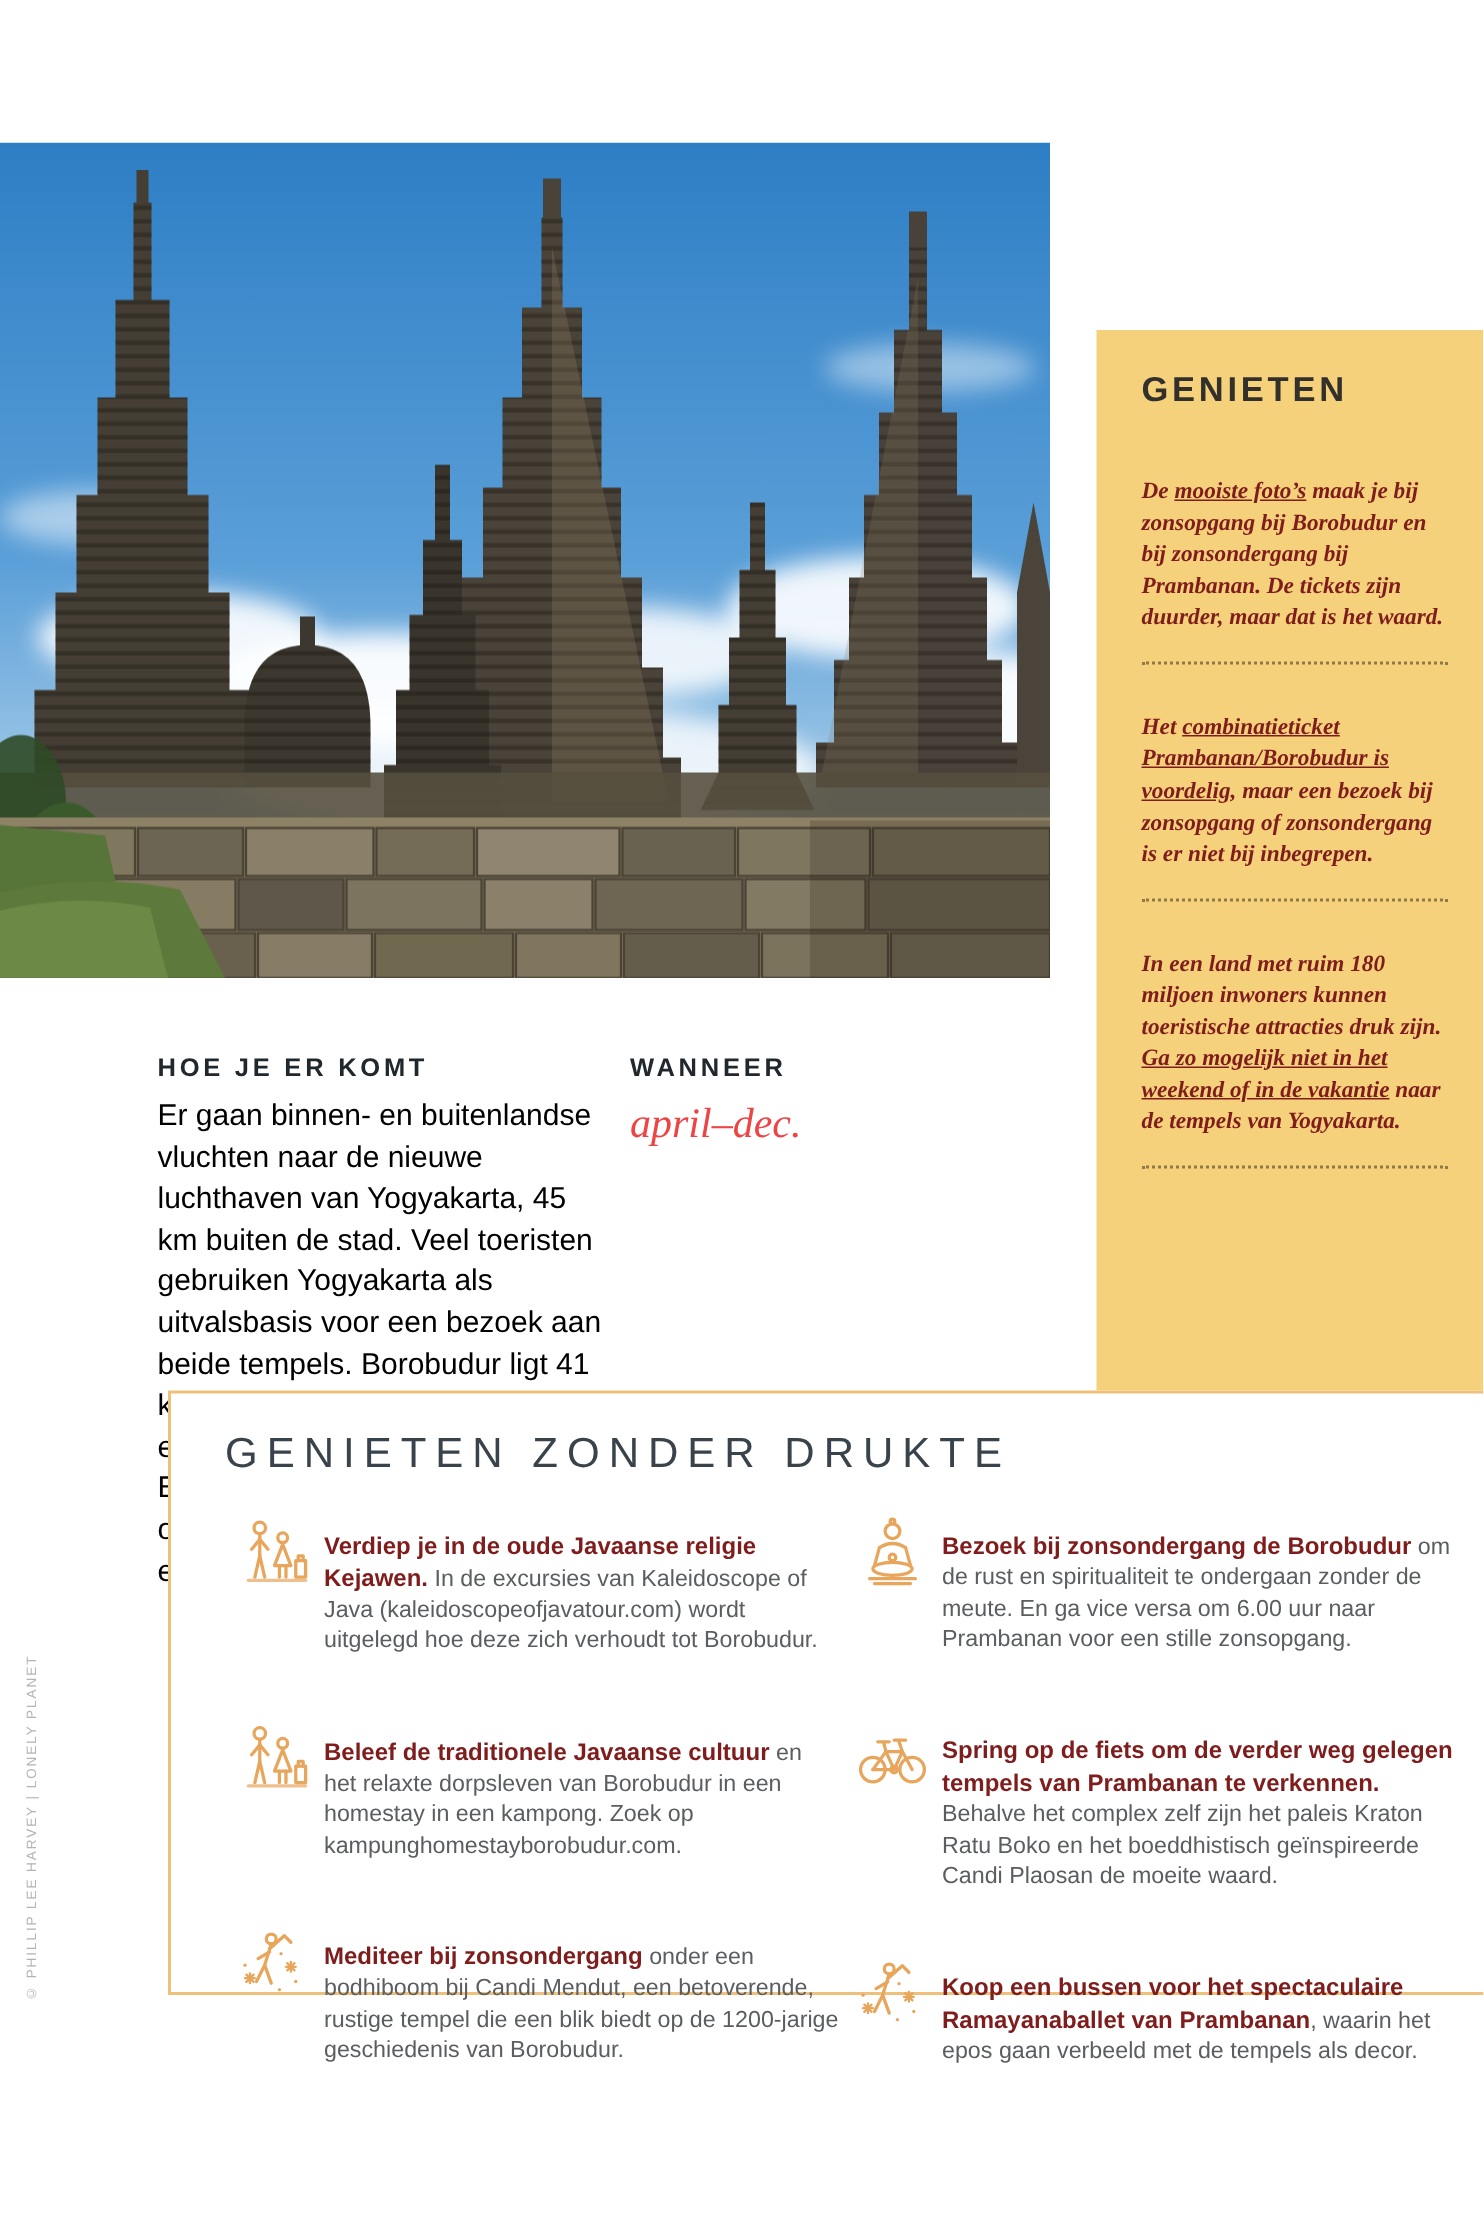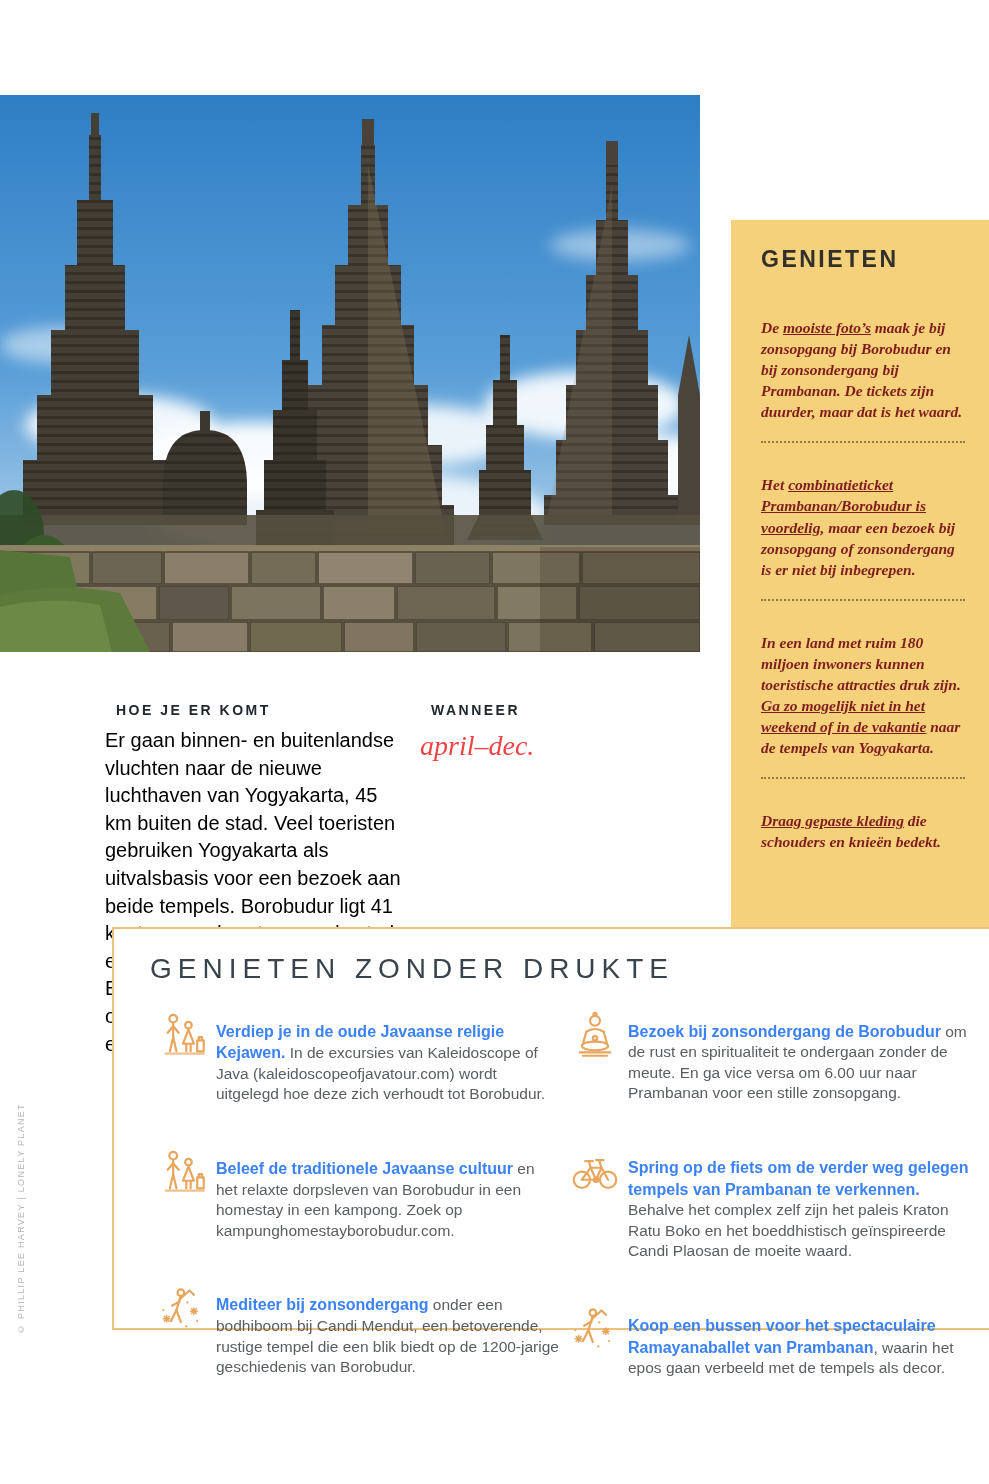--- a/index.html
+++ b/index.html
@@ -28,21 +28,21 @@
   .tip{
     margin:0;font-family:"Liberation Serif", serif;font-style:italic;font-weight:600;
     font-size:15.5px;line-height:1.36;color:#7f1d1d;
   }
   .tip .u{text-decoration:underline;}
   .dots{border-top:2px dotted #8f7a46;height:0;margin:19px 0 31px;}
   
   .col-how{position:absolute;left:105px;top:702px;width:302px;}
   .col-when{position:absolute;left:420px;top:702px;width:292px;}
   .col-head{
-    margin:0 11px 9px;font-size:14px;font-weight:800;letter-spacing:2.5px;
+    margin:0 0 9px;font-size:17px;font-weight:800;letter-spacing:2.5px;
     color:#20282e;
   }
   .col-body{font-size:20px;line-height:1.38;color:#000000;}
   .season{
     margin:12px 0 24px;font-family:"Liberation Serif", serif;font-style:italic;
     font-size:28px;color:#ef4444;
   }
   
   .genieten{
     position:absolute;left:112px;top:927px;width:901px;height:403px;
@@ -52,21 +52,21 @@
   .genieten h2{
     margin:0 0 20px;font-size:28px;font-weight:500;letter-spacing:6px;
     color:#39434c;
   }
   .gen-cols{display:flex;}
   .gen-col{display:flex;flex-direction:column;width:412px;}
   .gen-item{display:flex;margin-bottom:22px;}
   .gi-icon{flex:0 0 66px;display:flex;justify-content:center;align-items:flex-start;padding-top:6px;}
   .gi-icon svg{width:48px;height:48px;}
   .gi-body{width:344px;font-size:15.5px;line-height:1.33;color:#5a5e61;}
-  .gi-bold{font-weight:700;color:#3b82f6;font-size:16px;}
+  .gi-bold{font-weight:700;color:#7f1d1d;font-size:16px;}
   .icon-stroke{stroke:#e8a55c;fill:none;stroke-width:2;stroke-linecap:round;stroke-linejoin:round;}
   .icon-fill{fill:#e8a55c;stroke:none;}
 </style>
 </head>
 <body>
 
 <div class="page">
 
   <div class="photo">
     <svg viewBox="0 0 700 557" preserveAspectRatio="none">
@@ -176,21 +176,20 @@
 
     <p class="tip"><span>De </span><span class="u">mooiste foto’s</span><span> maak je bij zonsopgang bij Borobudur en bij zonsondergang bij Prambanan. De tickets zijn duurder, maar dat is het waard.</span></p>
     <div class="dots"></div>
 
     <p class="tip"><span>Het </span><span class="u">combinatieticket Prambanan/Borobudur is voordelig</span><span>, maar een bezoek bij zonsopgang of zonsondergang is er niet bij inbegrepen.</span></p>
     <div class="dots"></div>
 
     <p class="tip"><span>In een land met ruim 180 miljoen inwoners kunnen toeristische attracties druk zijn. </span><span class="u">Ga zo mogelijk niet in het weekend of in de vakantie</span><span> naar de tempels van Yogyakarta.</span></p>
     <div class="dots"></div>
 
-    <p class="tip"><span></span><span class="u">Draag gepaste kleding</span><span> die schouders en knieën bedekt.</span></p>
   </aside>
 
   <section class="col-how">
     <h3 class="col-head">HOE JE ER KOMT</h3>
     <div class="col-body">Er gaan binnen- en buitenlandse vluchten naar de nieuwe luchthaven van Yogyakarta, 45 km buiten de stad. Veel toeristen gebruiken Yogyakarta als uitvalsbasis voor een bezoek aan beide tempels. Borobudur ligt 41 km ten noordwesten van de stad en Prambanan 16 km ten oosten. Er rijden vele bussen en je kunt je ook aansluiten bij een lokale excursie.</div>
   </section>
 
   <section class="col-when">
     <h3 class="col-head">WANNEER</h3>
     <div class="season">april–dec.</div>

